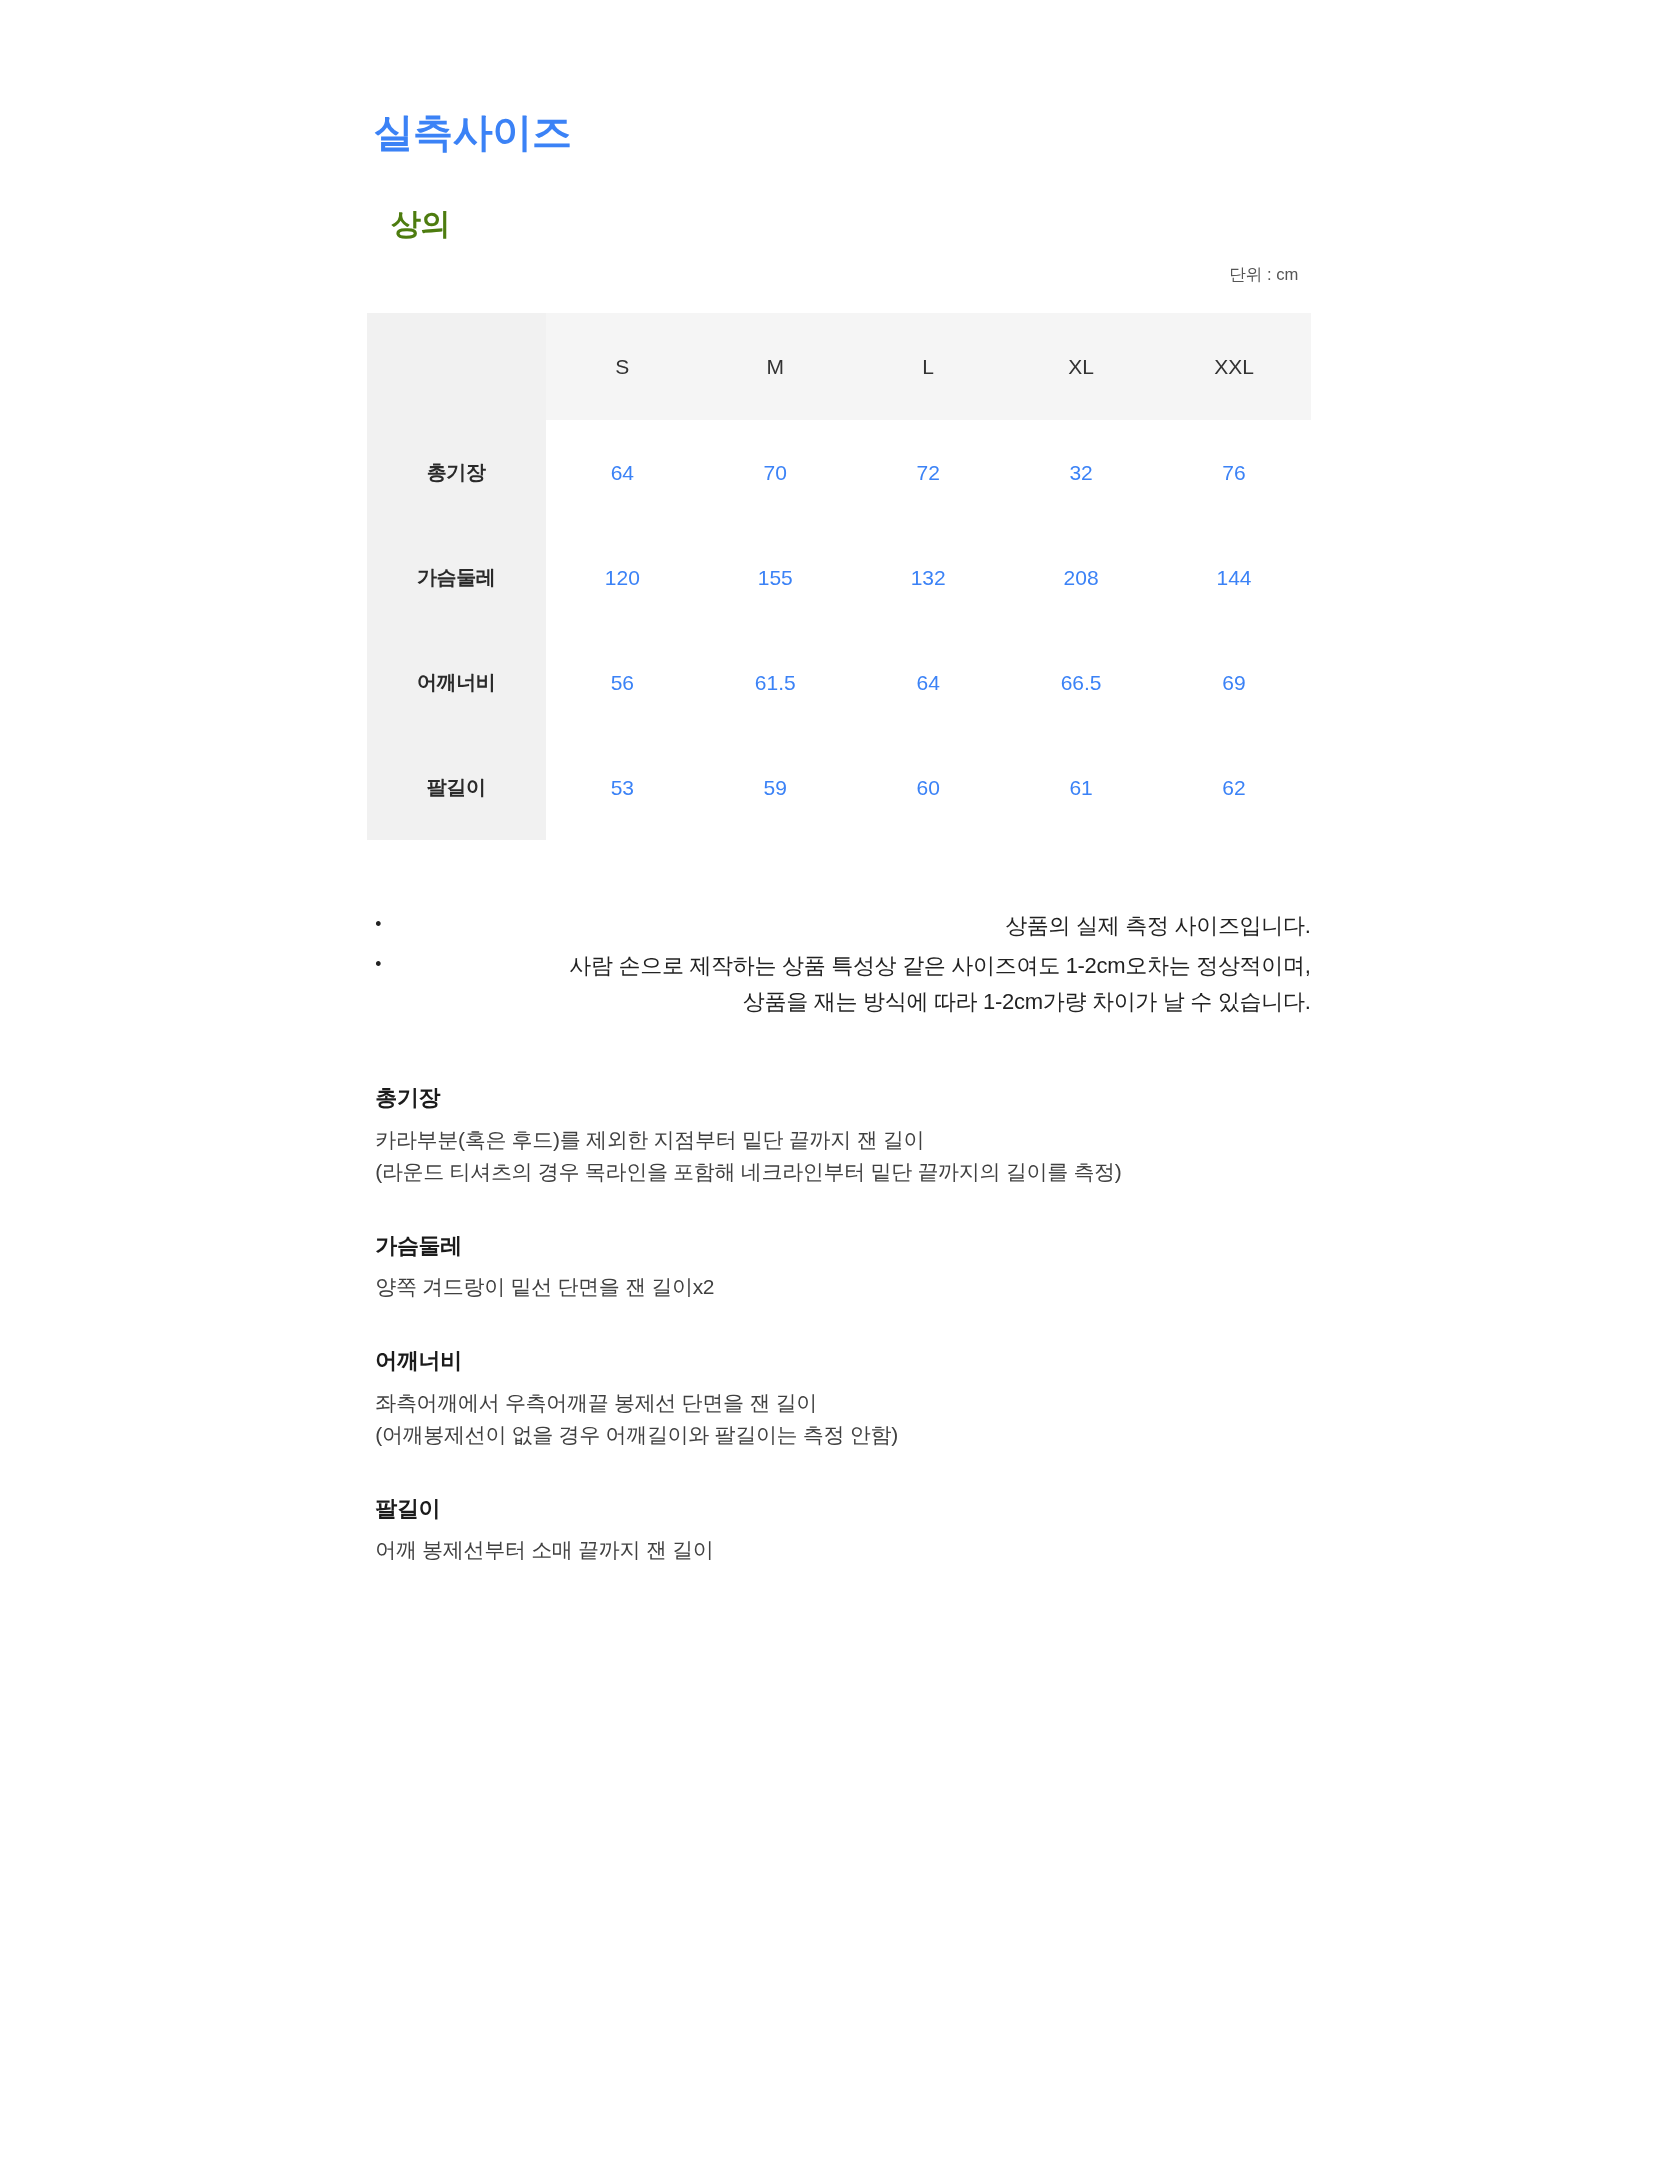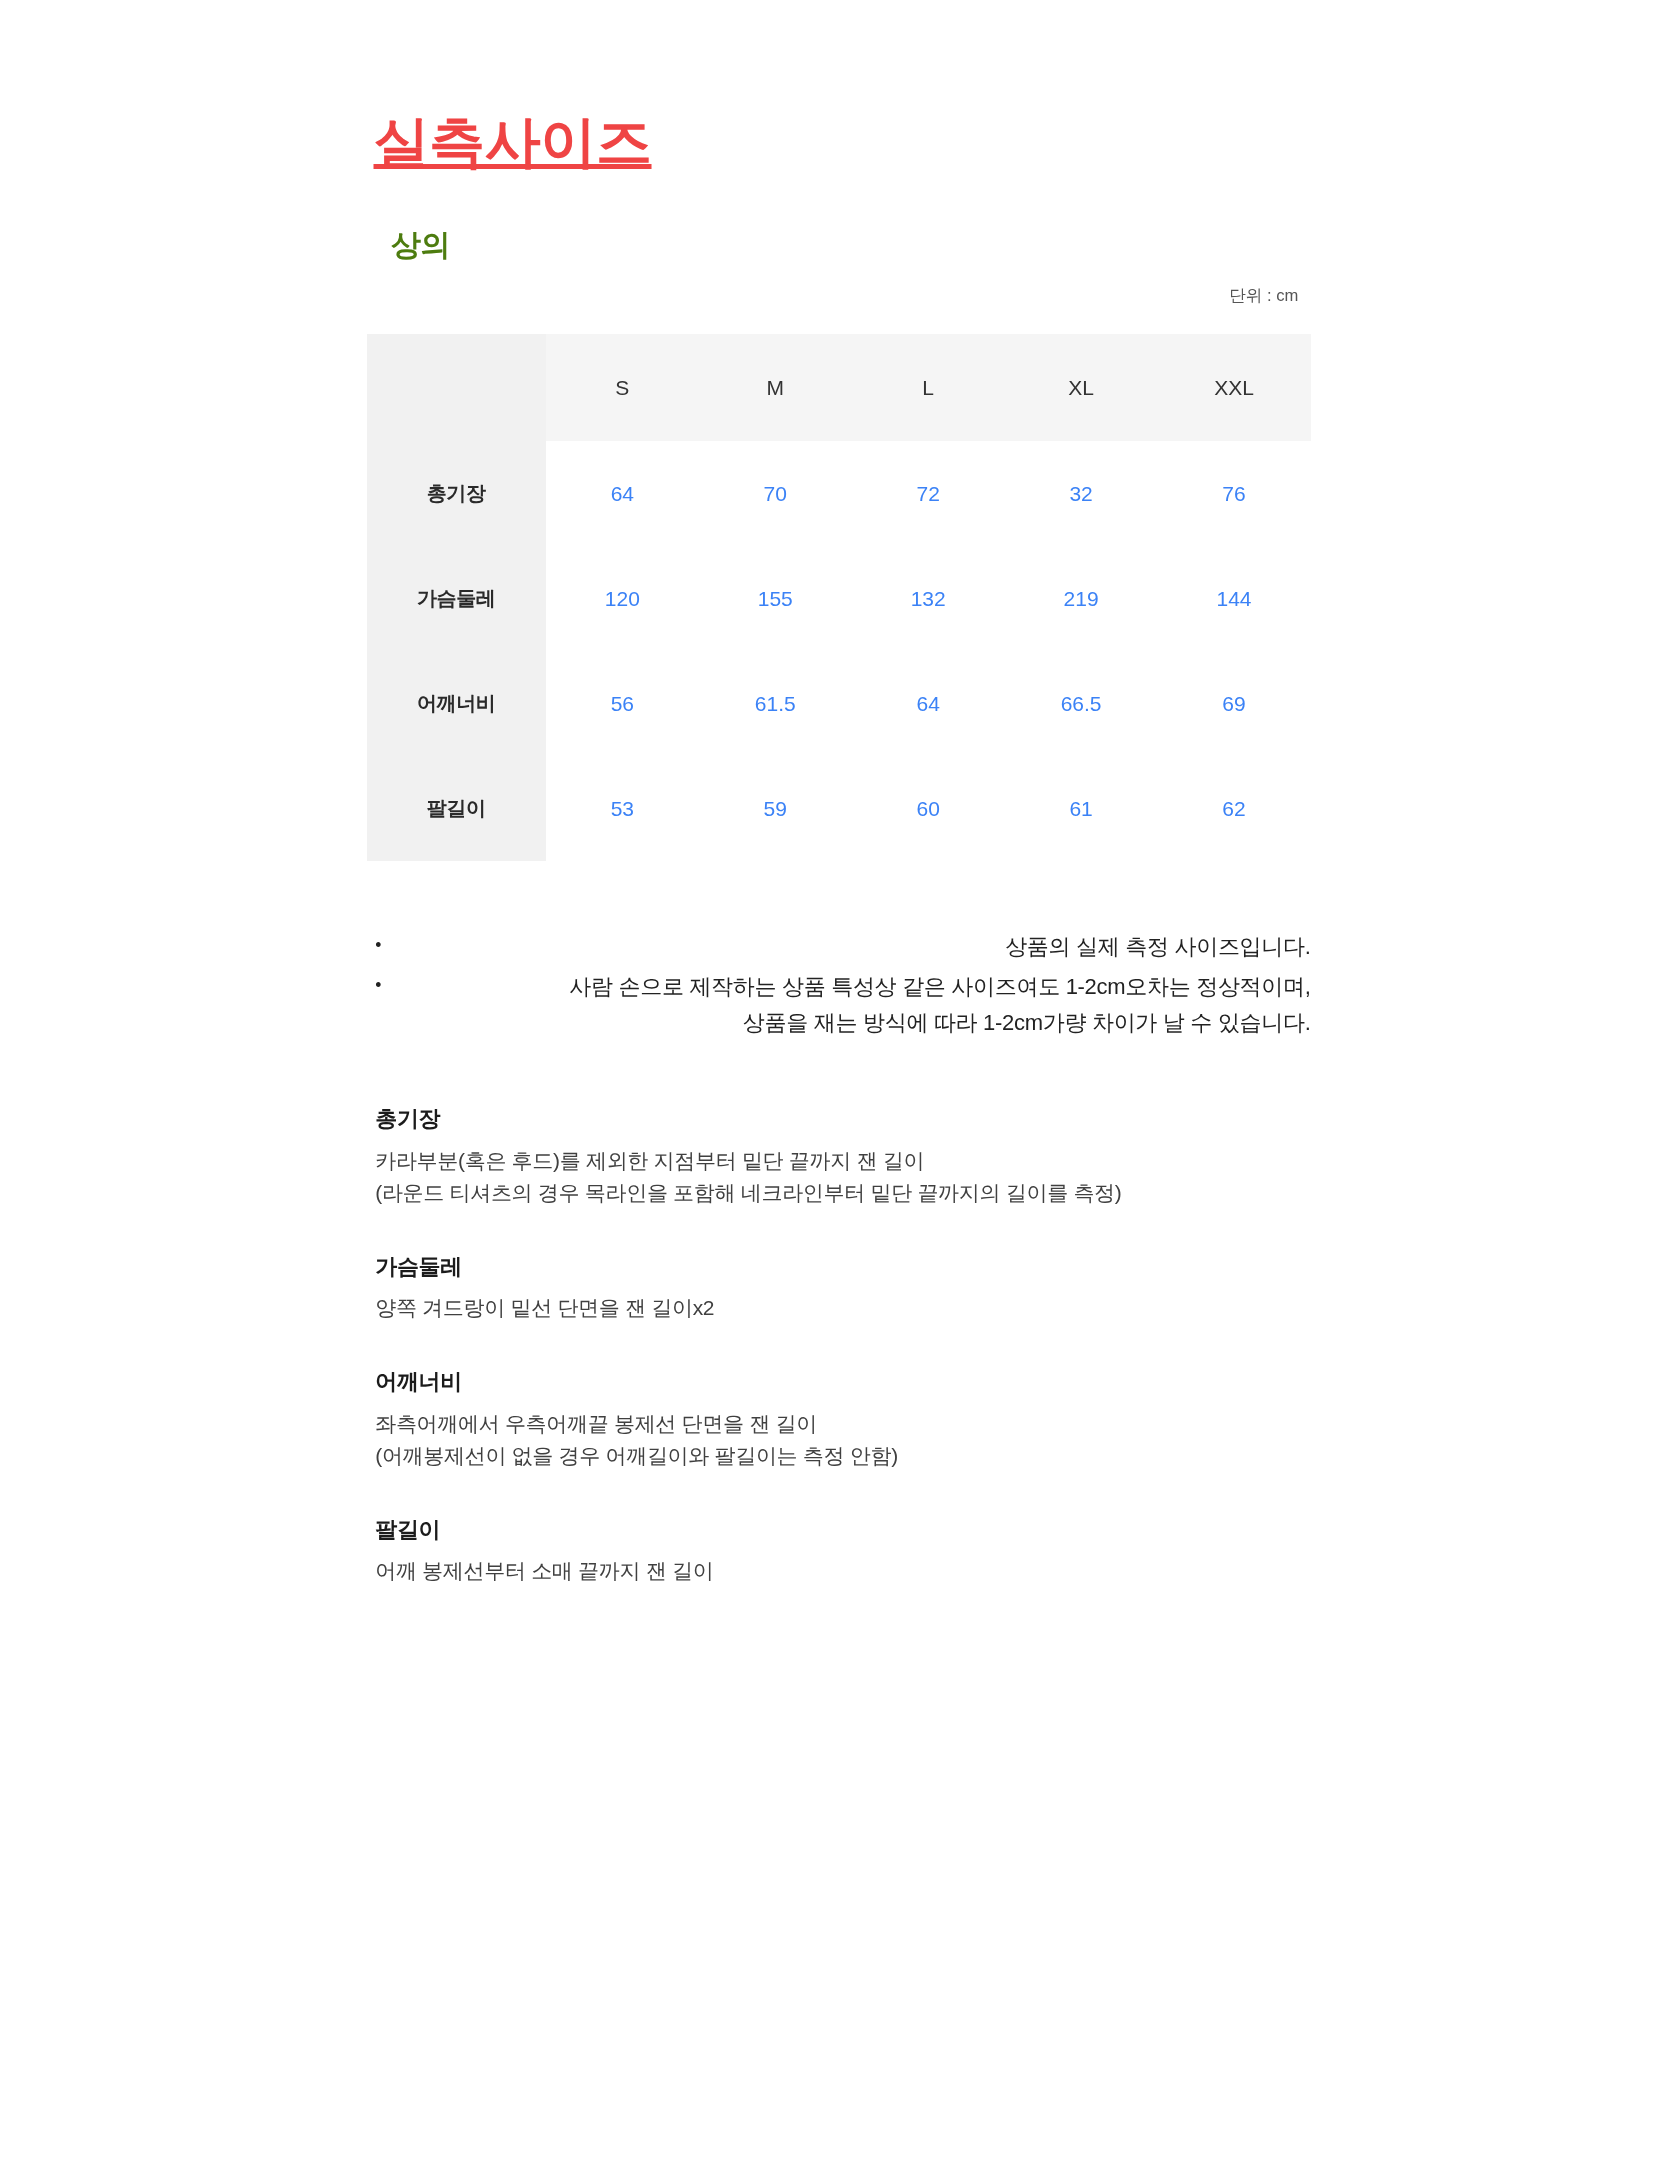--- a/index.html
+++ b/index.html
@@ -14,26 +14,25 @@
     color: #222222;
     -webkit-font-smoothing: antialiased;
   }
   .page {
     width: 1258px;
     margin: 0 auto;
     padding: 105px 157px 70px 157px;
     box-sizing: border-box;
   }
   .main-title {
-    font-size: 56px;
-    font-weight: bold;
-    color: #ef4444;
+    font-size: 40px;
+    font-weight: bold;
+    color: #3b82f6;
     letter-spacing: -0.4px;
     margin: 0 0 44px 7px;
-    text-decoration: underline;
   }
   .section-title {
     font-size: 30px;
     font-weight: bold;
     color: #4d7c0f;
     margin: 0 0 19px 24.5px;
     letter-spacing: -0.4px;
   }
   .unit-row {
     text-align: right;
@@ -168,21 +167,21 @@
         <td>70</td>
         <td>72</td>
         <td>32</td>
         <td>76</td>
       </tr>
       <tr>
         <th>가슴둘레</th>
         <td>120</td>
         <td>155</td>
         <td>132</td>
-        <td>219</td>
+        <td>208</td>
         <td>144</td>
       </tr>
       <tr>
         <th>어깨너비</th>
         <td>56</td>
         <td>61.5</td>
         <td>64</td>
         <td>66.5</td>
         <td>69</td>
       </tr>

